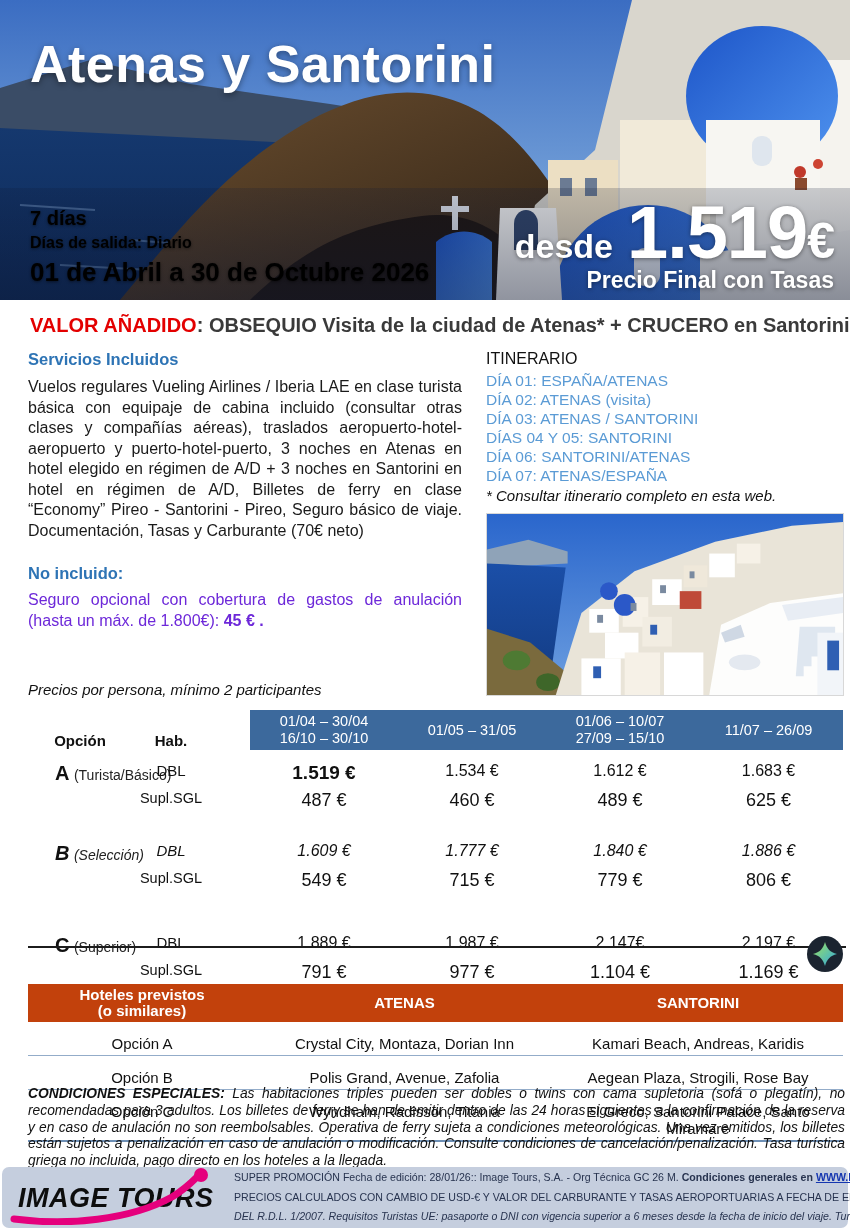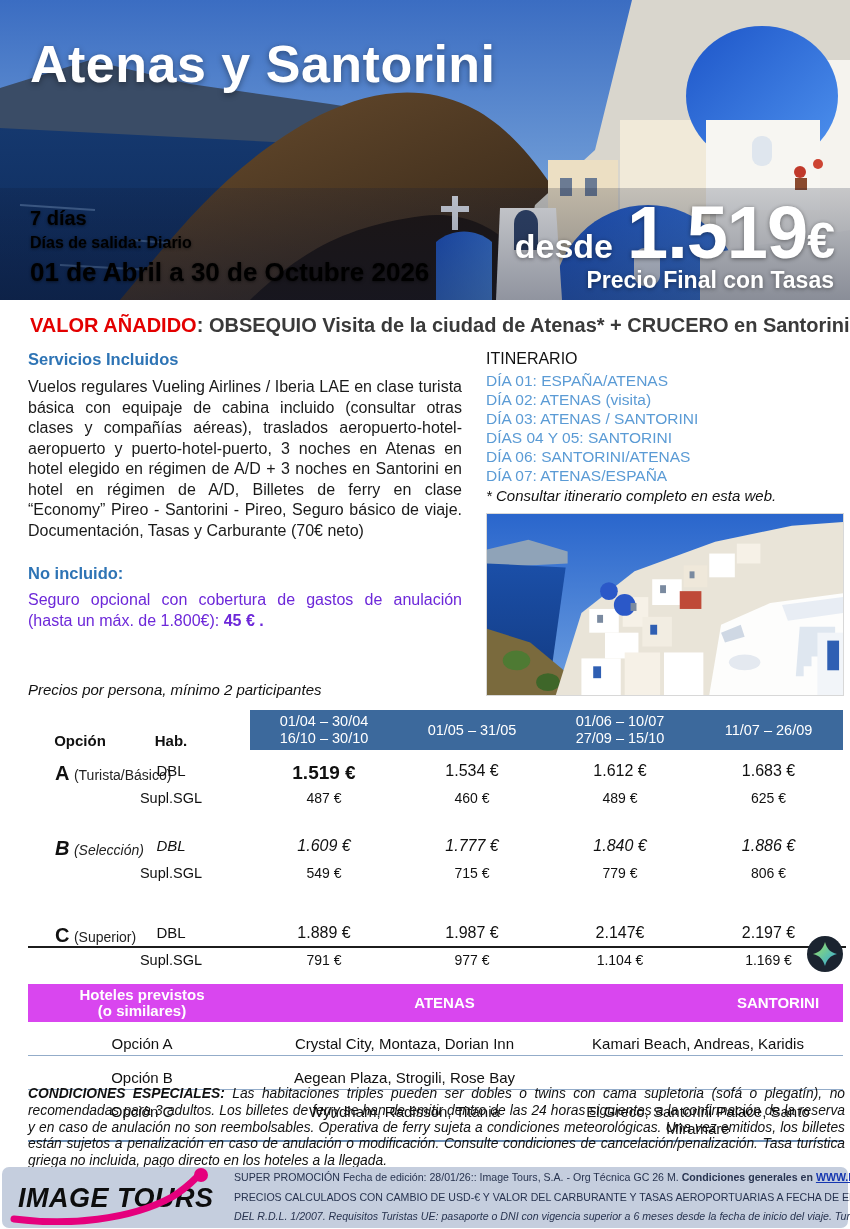--- a/index.html
+++ b/index.html
@@ -61,31 +61,31 @@
   .prow { margin-top:10px; }
   .prow.rb { margin-top:29px;font-style:italic; }
   .prow.rc { margin-top:41px; }
   .opt { white-space:nowrap; padding-left:25px; }
   .opt-letter { font-size:20px; font-weight:bold; color:#111; }
   .opt-cat { font-size:14px; color:#222; }
   .hab { text-align:center; font-size:15px; color:#111; }
   .hab.sm { font-size:14.5px; }
   .val { text-align:center; font-size:16px; color:#111; }
   .val.big { font-size:19px; font-weight:bold; }
-  .val.sm { font-size:14px; }
+  .val.sm { font-size:18px; }
   .l1 > div { padding-top:2px; padding-bottom:3px; }
   .l2 > div { padding-top:2px; }
 
   .divider { position:absolute; left:28px; top:946px; width:818px; border-top:2px solid #1c1c1c; }
   .spark { position:absolute; right:6px; top:935px; width:38px; height:38px; cursor:pointer; }
 
   
   .hotels { position:absolute; left:28px; top:984px; width:815px; font-size:15px; }
   .hgrid { display:grid; grid-template-columns:228px 297px 290px; }
-  .hhead { background:#d946ef; color:#fff; font-weight:bold;gap:40px; }
+  .hhead { background:#c2410c; color:#fff; font-weight:bold; }
   .hhead > div { display:flex; flex-direction:column; justify-content:center;
     text-align:center; height:38px; line-height:16px; font-size:15px; }
   .hrow { border-bottom:1px solid #93acc9; }
   .hrow:last-child { border-bottom:2.5px solid #6d8fb5; }
   .hrow > div { text-align:center; padding:4px 0 3px; color:#111; }
   .hrow { margin-top:9px; }
 
   
   .conditions { position:absolute; left:28px; top:1086px; width:817px; font-size:13.8px;
     font-style:italic; line-height:16.8px; color:#111; text-align:justify; }
@@ -360,20 +360,21 @@
           <div>SANTORINI</div>
         </div>
     </div>
     <div class="hgrid hrow">
       <div>Opción A</div>
       <div>Crystal City, Montaza, Dorian Inn</div>
       <div>Kamari Beach, Andreas, Karidis</div>
     </div>
     <div class="hgrid hrow">
       <div>Opción B</div>
+      <div>Polis Grand, Avenue, Zafolia</div>
       <div>Aegean Plaza, Strogili, Rose Bay</div>
     </div>
     <div class="hgrid hrow">
       <div>Opción C</div>
       <div>Wyndham, Radisson, Titania</div>
       <div>El Greco, Santorini Palace, Santo Miramare</div>
     </div>
   </div>
 
   <div class="conditions">

